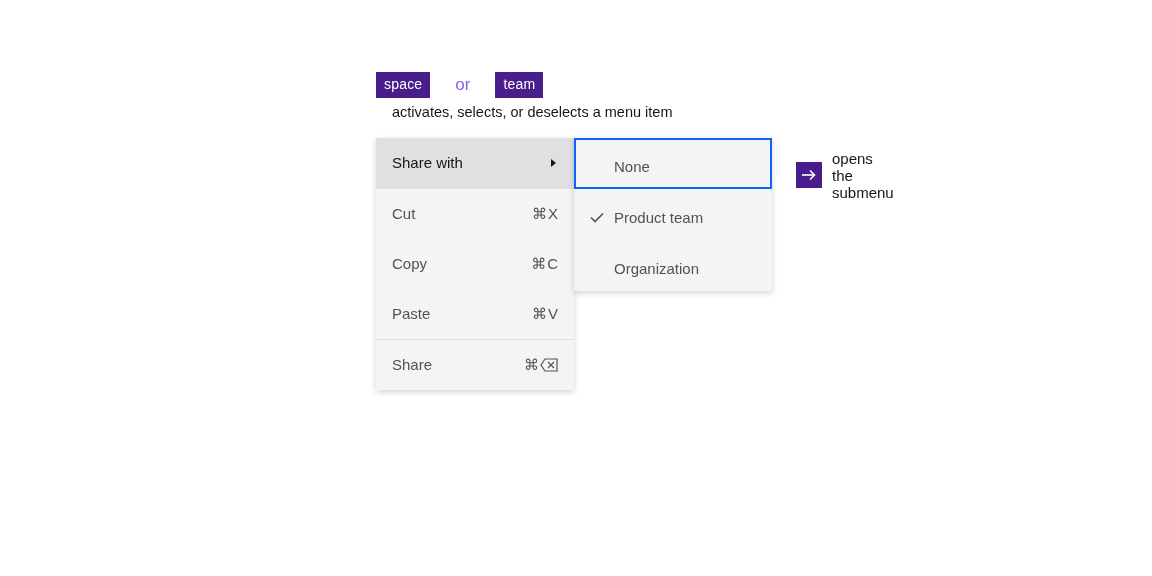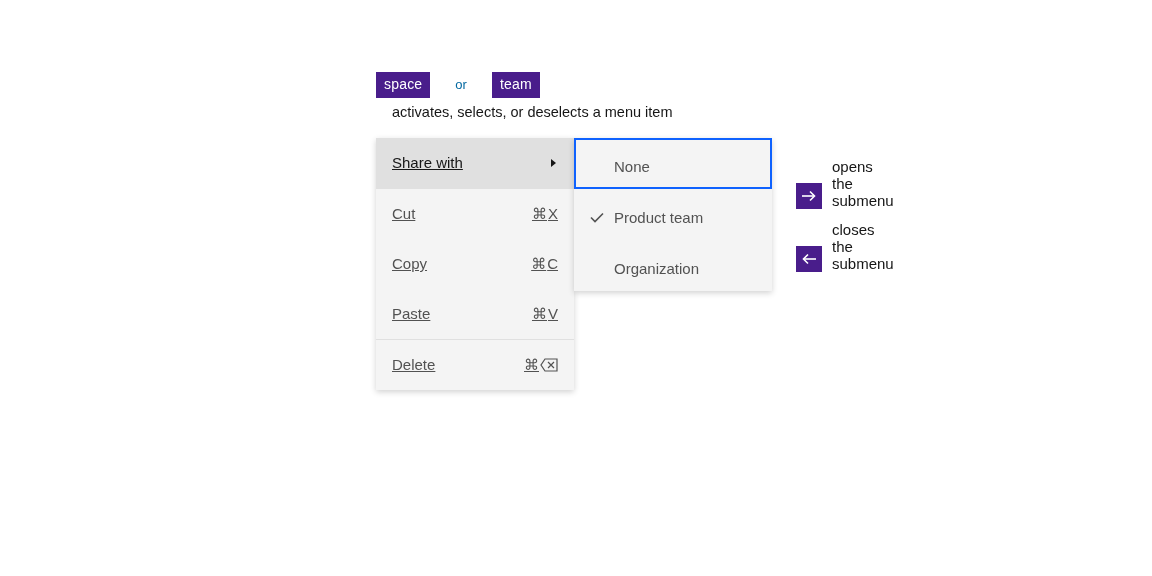--- a/index.html
+++ b/index.html
@@ -25,21 +25,21 @@
     margin-bottom: 6px;
   }
   .key {
     background: #491d8b;
     color: #ffffff;
     padding: 4px 8px 5px 8px;
     font-size: 14px;
     line-height: 1.2;
     letter-spacing: 0.2px;
   }
-  .or-text { color: #0369a1; font-size: 13px; }
+  .or-text { color: #8b5cf6; font-size: 17px; }
   .desc {
     margin: 0 0 0 16px;
     font-size: 14.5px;
     color: #161616;
   }
   .menu-area {
     position: relative;
     margin-top: 18px;
   }
   .menu {
@@ -53,21 +53,20 @@
   .menu-item {
     display: flex;
     align-items: center;
     justify-content: space-between;
     height: 50px;
     padding: 0 16px;
     color: #525252;
     font-size: 15px;
     cursor: default;
     border: none;
-    text-decoration: underline;
   }
   .menu-item.highlight {
     background: #e0e0e0;
     color: #161616;
   }
   .menu-divider {
     height: 1px;
     background: #e0e0e0;
     margin: 0;
   }
@@ -113,24 +112,23 @@
     outline: 2px solid #0f62fe;
     outline-offset: -2px;
   }
   .right-annotations {
     position: absolute;
     left: 420px;
     top: 12px;
   }
   .ann-row {
     display: flex;
-    align-items: flex-end;
+    align-items: center;
     gap: 10px;
     margin-bottom: 12px;
-    margin-top: 8px;
   }
   .arrow-key {
     width: 26px;
     height: 26px;
     background: #491d8b;
     display: flex;
     align-items: center;
     justify-content: center;
     flex-shrink: 0;
   }
@@ -176,21 +174,21 @@
       </div>
       <div class="menu-item">
         <span>Paste</span>
         <span class="menu-shortcut">
           <span>⌘</span>
             <span>V</span>
         </span>
       </div>
       <div class="menu-divider"></div>
       <div class="menu-item">
-        <span>Delete</span>
+        <span>Share</span>
         <span class="menu-shortcut">
           <span>⌘</span>
           <svg width="18" height="14" viewBox="0 0 18 14">
             <path d="M5 1 L17 1 L17 13 L5 13 L1 7 Z" fill="none" stroke="#525252" stroke-width="1.2"></path>
             <path d="M8 4 L14 10 M14 4 L8 10" stroke="#525252" stroke-width="1.2"></path>
           </svg>
         </span>
       </div>
     </div>
 
@@ -216,26 +214,17 @@
     <div class="right-annotations">
       <div class="ann-row">
         <span class="arrow-key">
           <svg width="16" height="14" viewBox="0 0 16 14">
             <line x1="1" y1="7" x2="13" y2="7" stroke="#ffffff" stroke-width="1.6"></line>
             <path d="M9 2.5 L13.5 7 L9 11.5" fill="none" stroke="#ffffff" stroke-width="1.6"></path>
           </svg>
         </span>
         <span class="ann-label">opens the submenu</span>
       </div>
-      <div class="ann-row">
-        <span class="arrow-key">
-          <svg width="16" height="14" viewBox="0 0 16 14">
-            <line x1="15" y1="7" x2="3" y2="7" stroke="#ffffff" stroke-width="1.6"></line>
-            <path d="M7 2.5 L2.5 7 L7 11.5" fill="none" stroke="#ffffff" stroke-width="1.6"></path>
-          </svg>
-        </span>
-        <span class="ann-label">closes the submenu</span>
-      </div>
     </div>
 
   </div>
 
 </div>
 
 </body></html>

